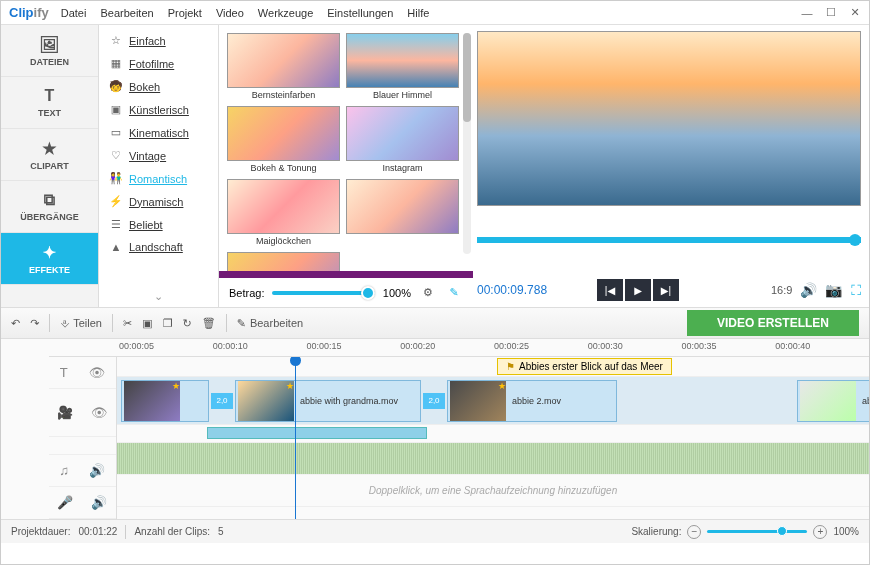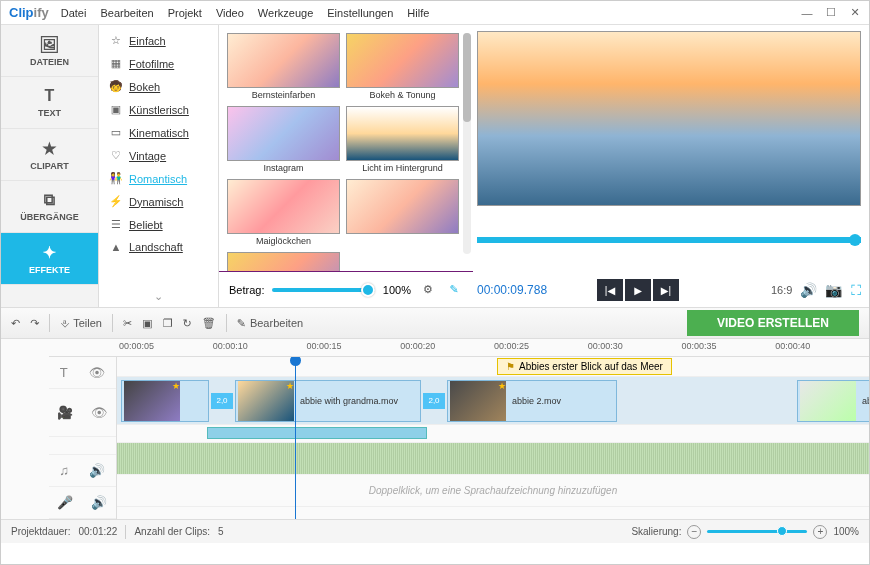--- a/index.html
+++ b/index.html
@@ -33,21 +33,21 @@
 .thumb.b1 { background:linear-gradient(135deg,#ffecd2,#fcb69f,#8e7cc3); }
 .thumb.b2 { background:linear-gradient(180deg,#87ceeb,#fcb69f,#4682b4); }
 .thumb.b3 { background:linear-gradient(135deg,#f6d365,#fda085,#a18cd1); }
 .thumb.b4 { background:linear-gradient(135deg,#fbc2eb,#a6c1ee,#a18cd1); }
 .thumb.b5 { background:linear-gradient(180deg,#fff,#ffd89b,#19547b); }
 .thumb.b6 { background:linear-gradient(135deg,#ffecd2,#ff9a9e,#fad0c4); }
 .thumb-label { font-size:9px; margin-top:2px; color:#333; }
 .scroll-y { position:absolute; right:2px; top:8px; width:8px; height:90%; background:#eee; border-radius:4px; }
 .scroll-thumb { width:100%; height:40%; background:#bbb; border-radius:4px; }
 
-.amount-row { height:36px; display:flex; align-items:center; padding:0 10px; gap:8px; border-top:1px solid #701a75; }
+.amount-row { height:36px; display:flex; align-items:center; padding:0 10px; gap:8px; border-top:7px solid #701a75; }
 .slider { flex:1; height:4px; background:#1eb8e6; border-radius:2px; position:relative; }
 .slider-handle { position:absolute; right:0; top:-5px; width:14px; height:14px; border-radius:50%; background:#1eb8e6; border:2px solid #fff; box-shadow:0 0 2px rgba(0,0,0,.3); cursor:pointer; }
 .icon-btn-sm { width:18px; height:18px; color:#555; cursor:pointer; display:flex; align-items:center; justify-content:center; }
 
 .preview { width:396px; display:flex; flex-direction:column; padding:6px 8px 0 4px;gap:30px; }
 .video { flex:1; background:linear-gradient(180deg,#ffe8c4 0%,#ffb56b 30%,#8fb4d4 60%,#3a6a8e 100%); border:1px solid #999; position:relative; }
 .progress { height:6px; background:#1eb8e6; position:relative; margin-top:1px; }
 .progress-head { position:absolute; right:0; top:-3px; width:12px; height:12px; border-radius:50%; background:#1eb8e6; }
 .player-row { height:34px; display:flex; align-items:center; gap:8px; padding:4px 0; }
 .timecode { color:#1976d2; font-size:12px; }
@@ -185,30 +185,30 @@
     <span class="cat-arrow">⌄</span>
   </div>
 
   <div class="gallery">
     <div class="thumbs">
       <div class="thumb-card">
           <div class="thumb b1"></div>
           <span class="thumb-label">Bernsteinfarben</span>
         </div>
       <div class="thumb-card">
+          <div class="thumb b2"></div>
+          <span class="thumb-label">Blauer Himmel</span>
+        </div>
+      <div class="thumb-card">
           <div class="thumb b3"></div>
           <span class="thumb-label">Bokeh &amp; Tonung</span>
         </div>
       <div class="thumb-card">
           <div class="thumb b4"></div>
           <span class="thumb-label">Instagram</span>
-        </div>
-      <div class="thumb-card">
-          <div class="thumb b5"></div>
-          <span class="thumb-label">Licht im Hintergrund</span>
         </div>
       <div class="thumb-card">
           <div class="thumb b6"></div>
           <span class="thumb-label">Maiglöckchen</span>
         </div>
       <div class="thumb-card">
           <div class="thumb b1"></div>
         </div>
       <div class="thumb-card">
           <div class="thumb b3"></div>

